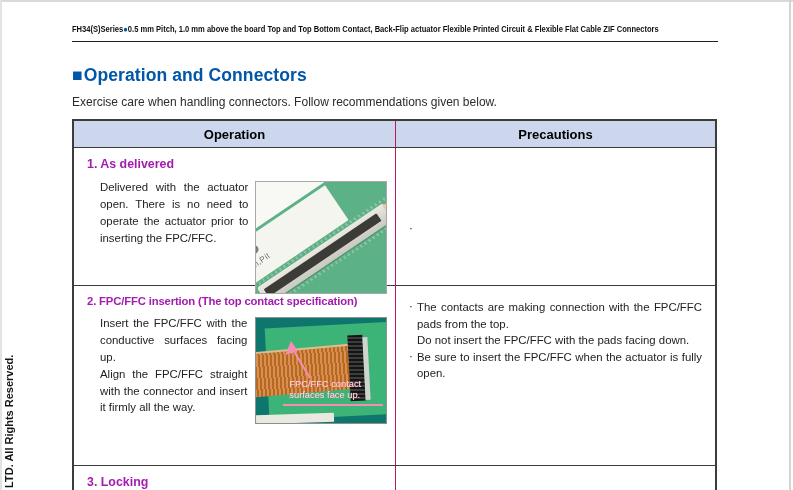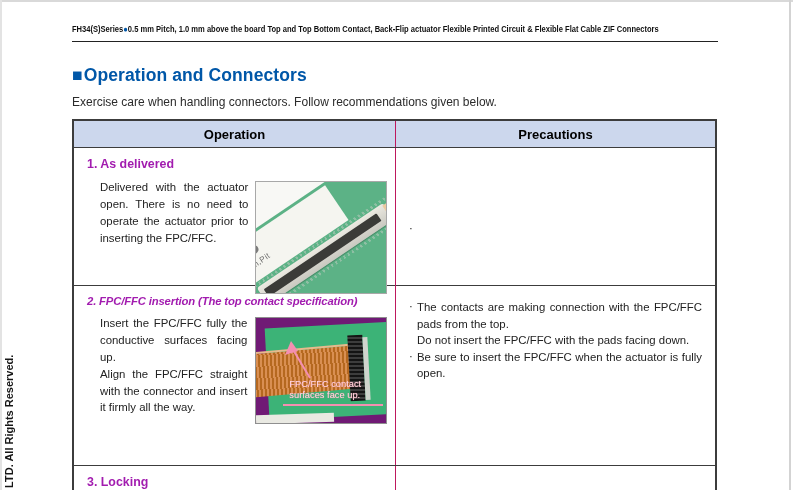--- a/index.html
+++ b/index.html
@@ -43,21 +43,21 @@
   .t-head .t-cell-op, .t-head .t-cell-prec {
     background:#ccd7ed; font-weight:bold; font-size:13px; color:#000;
     text-align:center; padding:6px 0 5px 0;
   }
   .row-1 { height:137px; }
   .row-2 { height:179px; }
   .row-3 { height:44px; }
 
   .op-cell { padding:9px 8px 0 13px; }
   .op-heading { font-weight:bold; font-size:12.4px; color:#a21caf; white-space:nowrap; }
-  .op-heading.small { font-size:11.3px; letter-spacing:-0.15px;font-style:italic; }
+  .op-heading.small { font-size:11.3px; letter-spacing:-0.15px; }
   .op-flex { display:flex; margin-top:8px; }
   .op-text { width:150px; margin-left:13px; font-size:11.4px; line-height:1.48; text-align:justify; color:#222; }
   .op-text p { margin:0; }
 
   .prec-cell { padding:10px 13px 0 12px; font-size:11.4px; line-height:1.45; color:#222; }
   .prec-cell.centered { display:flex; flex-direction:column; justify-content:center; padding-top:0; }
   .prec-cell.pad-top { padding-top:13px; }
   .p-item { position:relative; padding-left:9px; text-align:justify; }
   .p-item .bullet { position:absolute; left:1px; top:-1px; }
 
@@ -75,21 +75,21 @@
     background:repeating-linear-gradient(90deg,#8fbfa4 0 2px,transparent 2px 5px); }
   .p1-pins-top { top:101px; } .p1-pins-bottom { top:127px; }
   .p1-connector { position:absolute; left:48px; top:105px; width:152px; height:20px;
     background:linear-gradient(#eceae2,#c9c8c0); border-radius:3px; box-shadow:0 1px 1px rgba(0,0,0,0.25); }
   .p1-slot { position:absolute; left:5px; top:5px; width:136px; height:9px; background:#3b3b38; border-radius:1px; }
   .p1-fpc-tail { position:absolute; left:198px; top:107px; width:34px; height:11px; background:#ecc9a0; }
 
   
   .photo2 {
     position:relative; width:132px; height:105px; margin-left:8px; margin-top:2px;
-    background:#701a75; border:1px solid #8f8f8f; overflow:hidden;
+    background:#0f766e; border:1px solid #8f8f8f; overflow:hidden;
   }
   .p2-pcb { position:absolute; left:11px; top:7px; width:130px; height:92px; background:#3cb377; transform:rotate(-3deg); }
   .p2-bottom-edge { position:absolute; left:0; bottom:0; width:78px; height:9px; background:#e9e9e2; transform:rotate(-2deg); }
   .p2-fpc { position:absolute; left:-5px; top:30px; width:103px; height:43px; transform:rotate(-5deg);
     background:repeating-linear-gradient(90deg,#b5681f 0 2px,#d98f52 2px 4px);
     border-top:2px solid #e8b98c; }
   .p2-conn { position:absolute; left:93px; top:17px; width:15px; height:66px; transform:rotate(-3deg);
     background:repeating-linear-gradient(180deg,#141414 0 2px,#3d3d3d 2px 4px); }
   .p2-conn-silver { position:absolute; left:108px; top:19px; width:5px; height:63px; background:#cfd4cd; transform:rotate(-3deg); }
   .p2-caption { position:absolute; left:33px; top:61px; width:88px;
@@ -156,21 +156,21 @@
           <span class="bullet">·</span>
         </div>
       </div>
     </div>
 
     <div class="t-row row-2">
       <div class="t-cell-op op-cell">
         <div class="op-heading small">2. FPC/FFC insertion (The top contact specification)</div>
         <div class="op-flex">
           <div class="op-text">
-            <p>Insert the FPC/FFC fully the conductive surfaces facing up.</p>
+            <p>Insert the FPC/FFC with the conductive surfaces facing up.</p>
             <p>Align the FPC/FFC straight with the connector and insert it firmly all the way.</p>
           </div>
           <div class="photo2">
             <div class="p2-pcb"></div>
             <div class="p2-fpc"></div>
             <div class="p2-conn"></div>
             <div class="p2-conn-silver"></div>
             <div class="p2-bottom-edge"></div>
             <svg class="p2-arrow" width="40" height="42">
               <line x1="30" y1="38" x2="12" y2="8" stroke="#f48fb1" stroke-width="2"></line>

